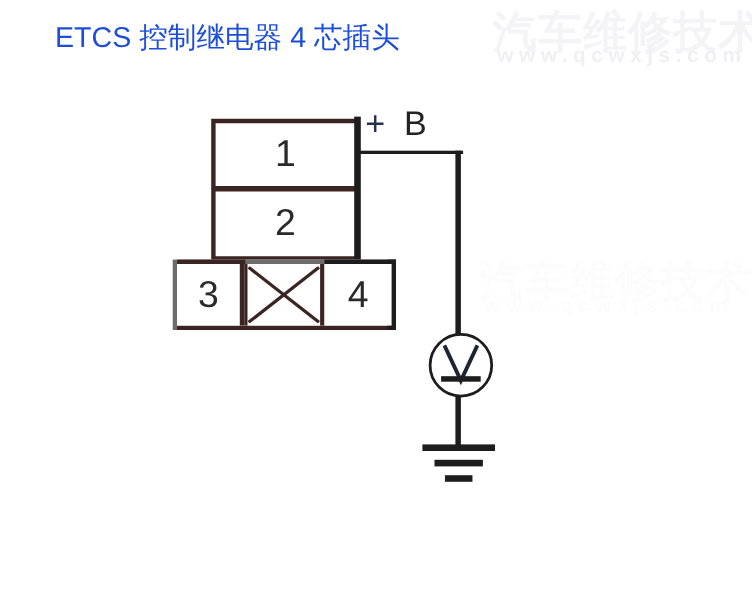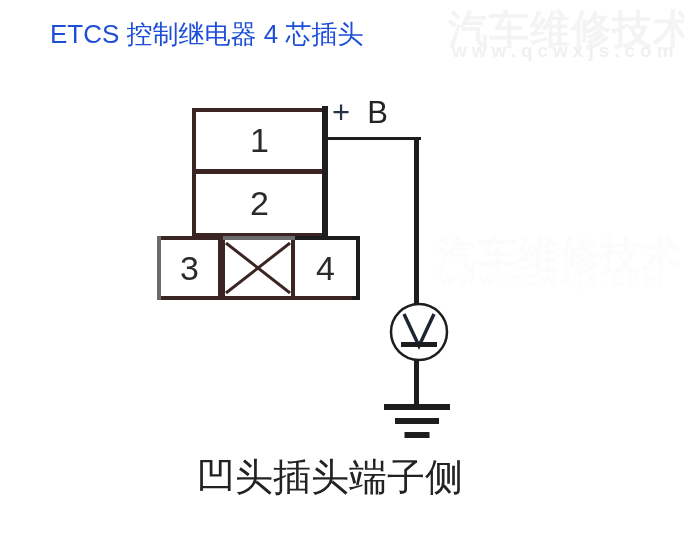--- a/index.html
+++ b/index.html
@@ -275,15 +275,14 @@
       <rect x="12" y="40" width="36" height="5" fill="#1d1d1d"></rect>
     </svg>
   </div>
 
   <div class="gnd">
     <div class="gnd-bar gnd-bar-1"></div>
     <div class="gnd-bar gnd-bar-2"></div>
     <div class="gnd-bar gnd-bar-3"></div>
   </div>
 
-  <div class="caption">凹头插头端子侧</div>
 
 </div>
 
 </body></html>

